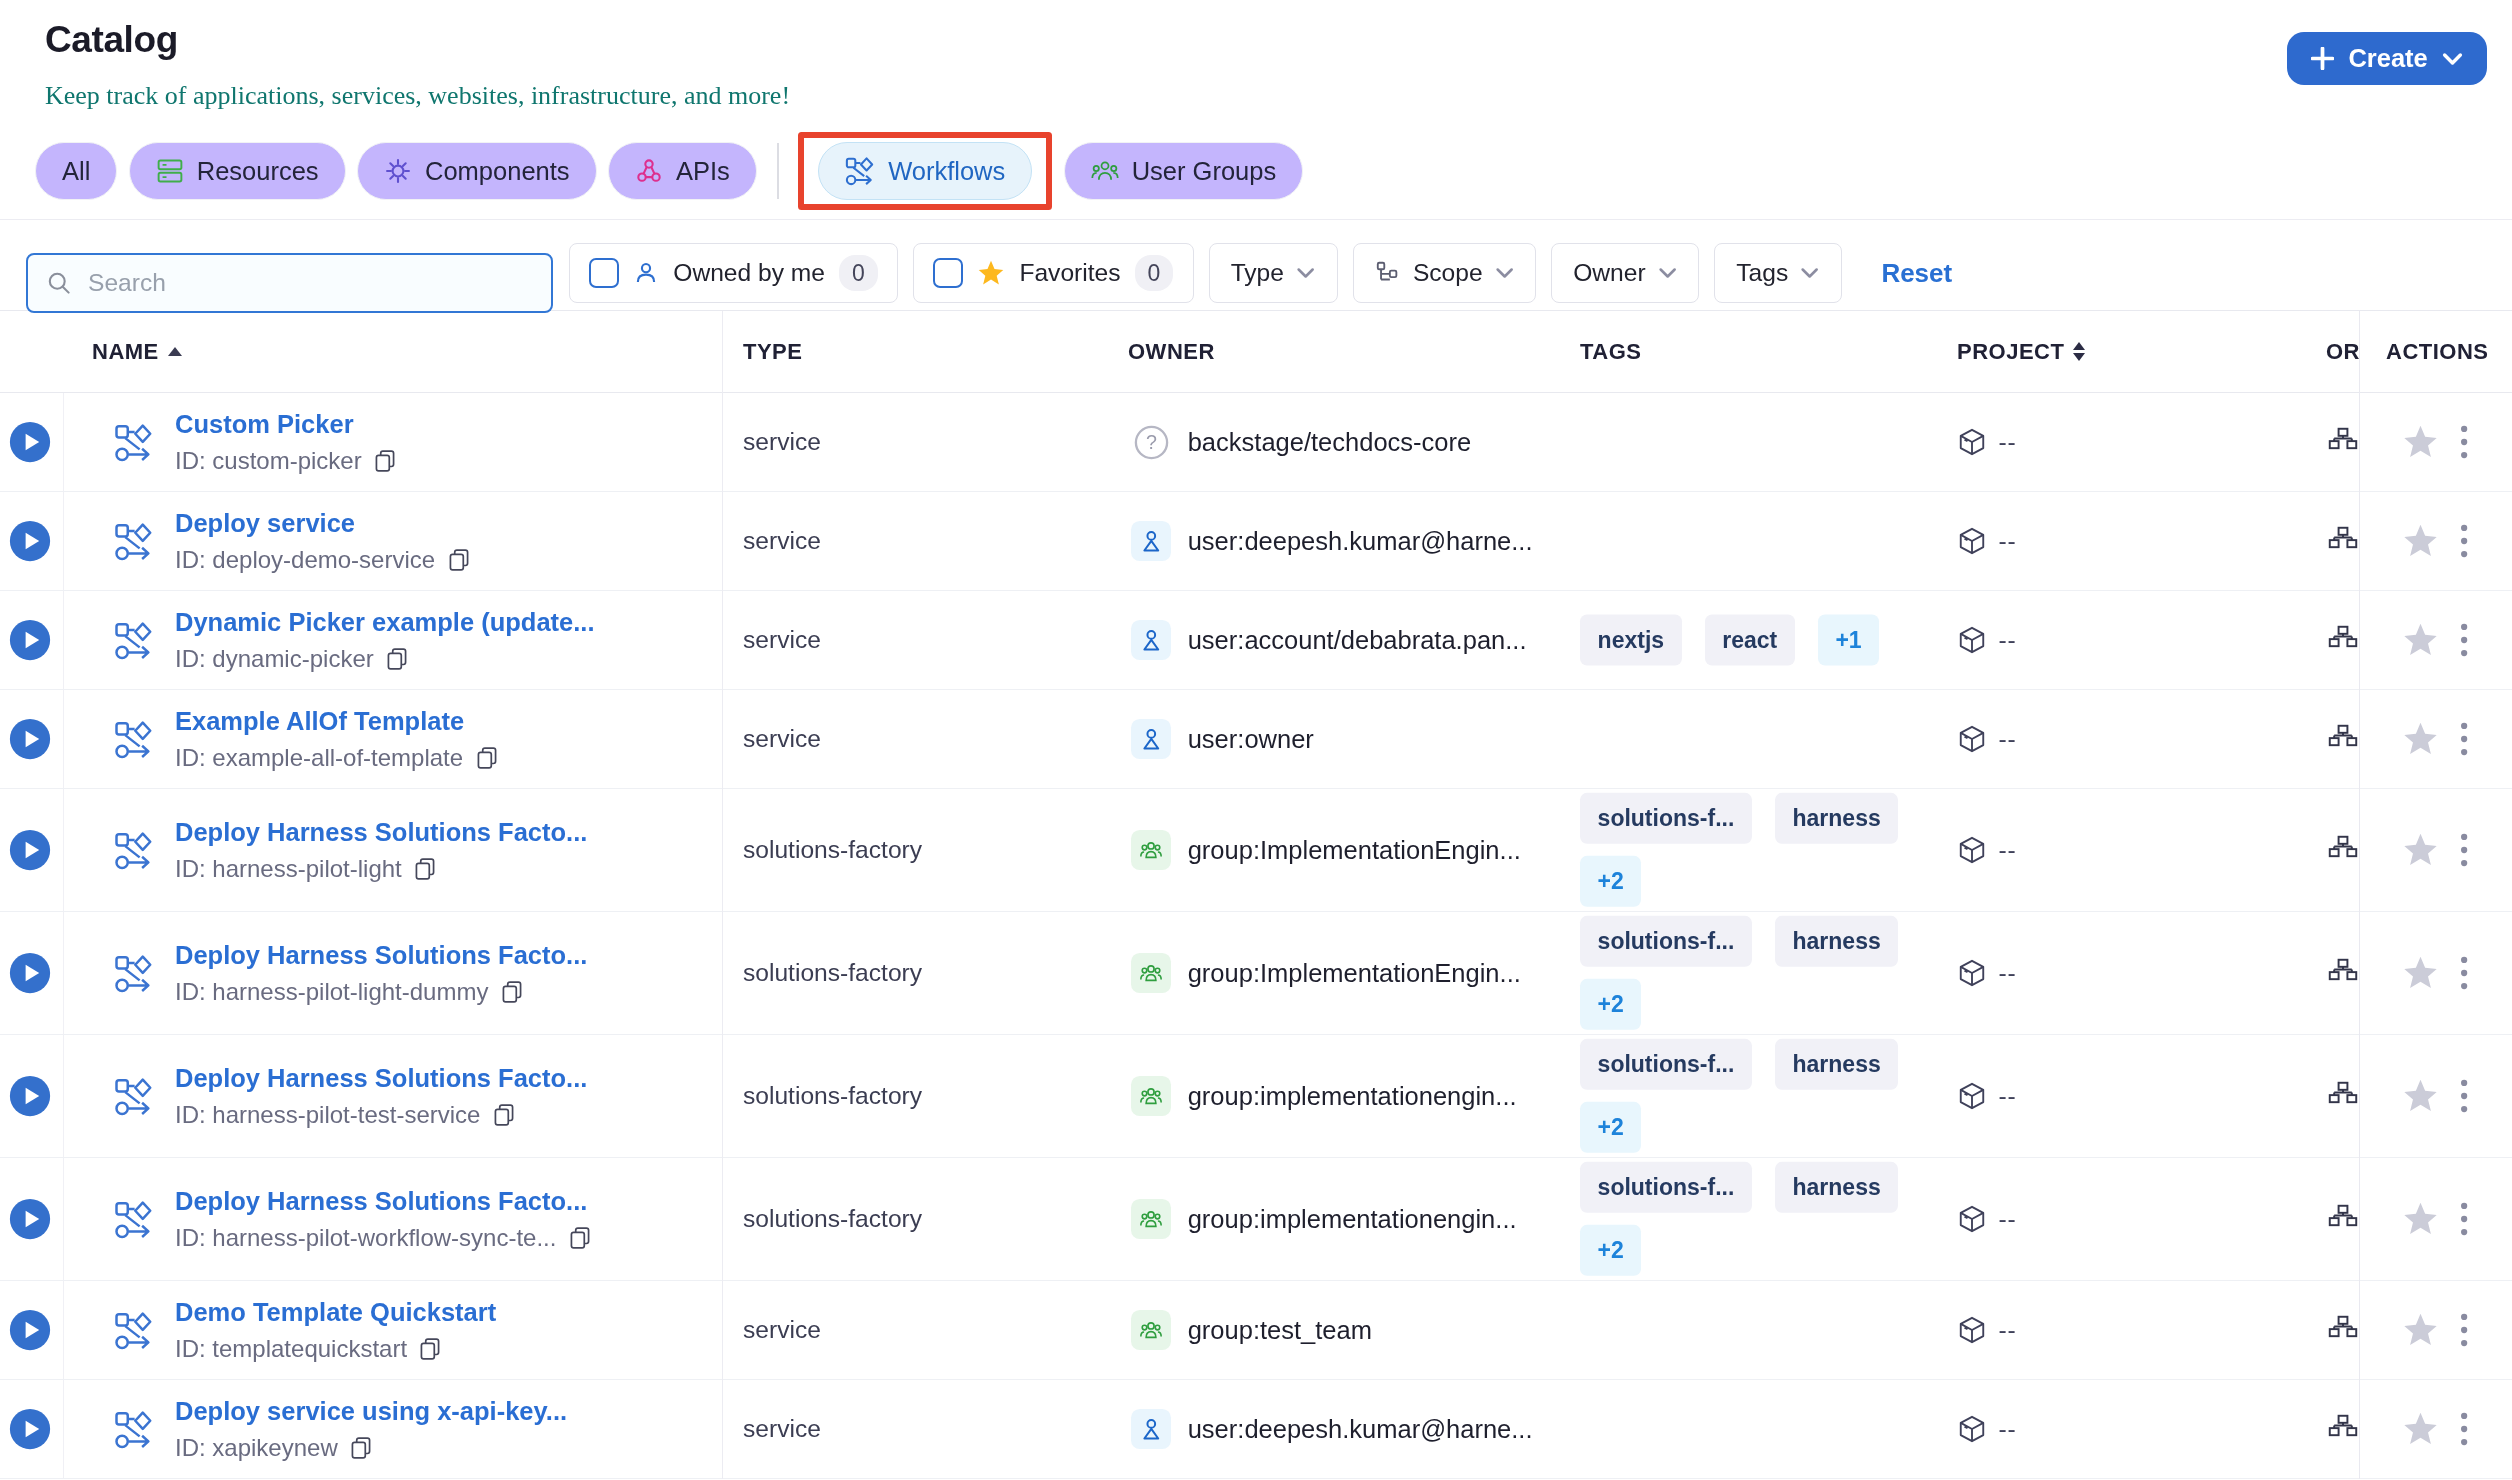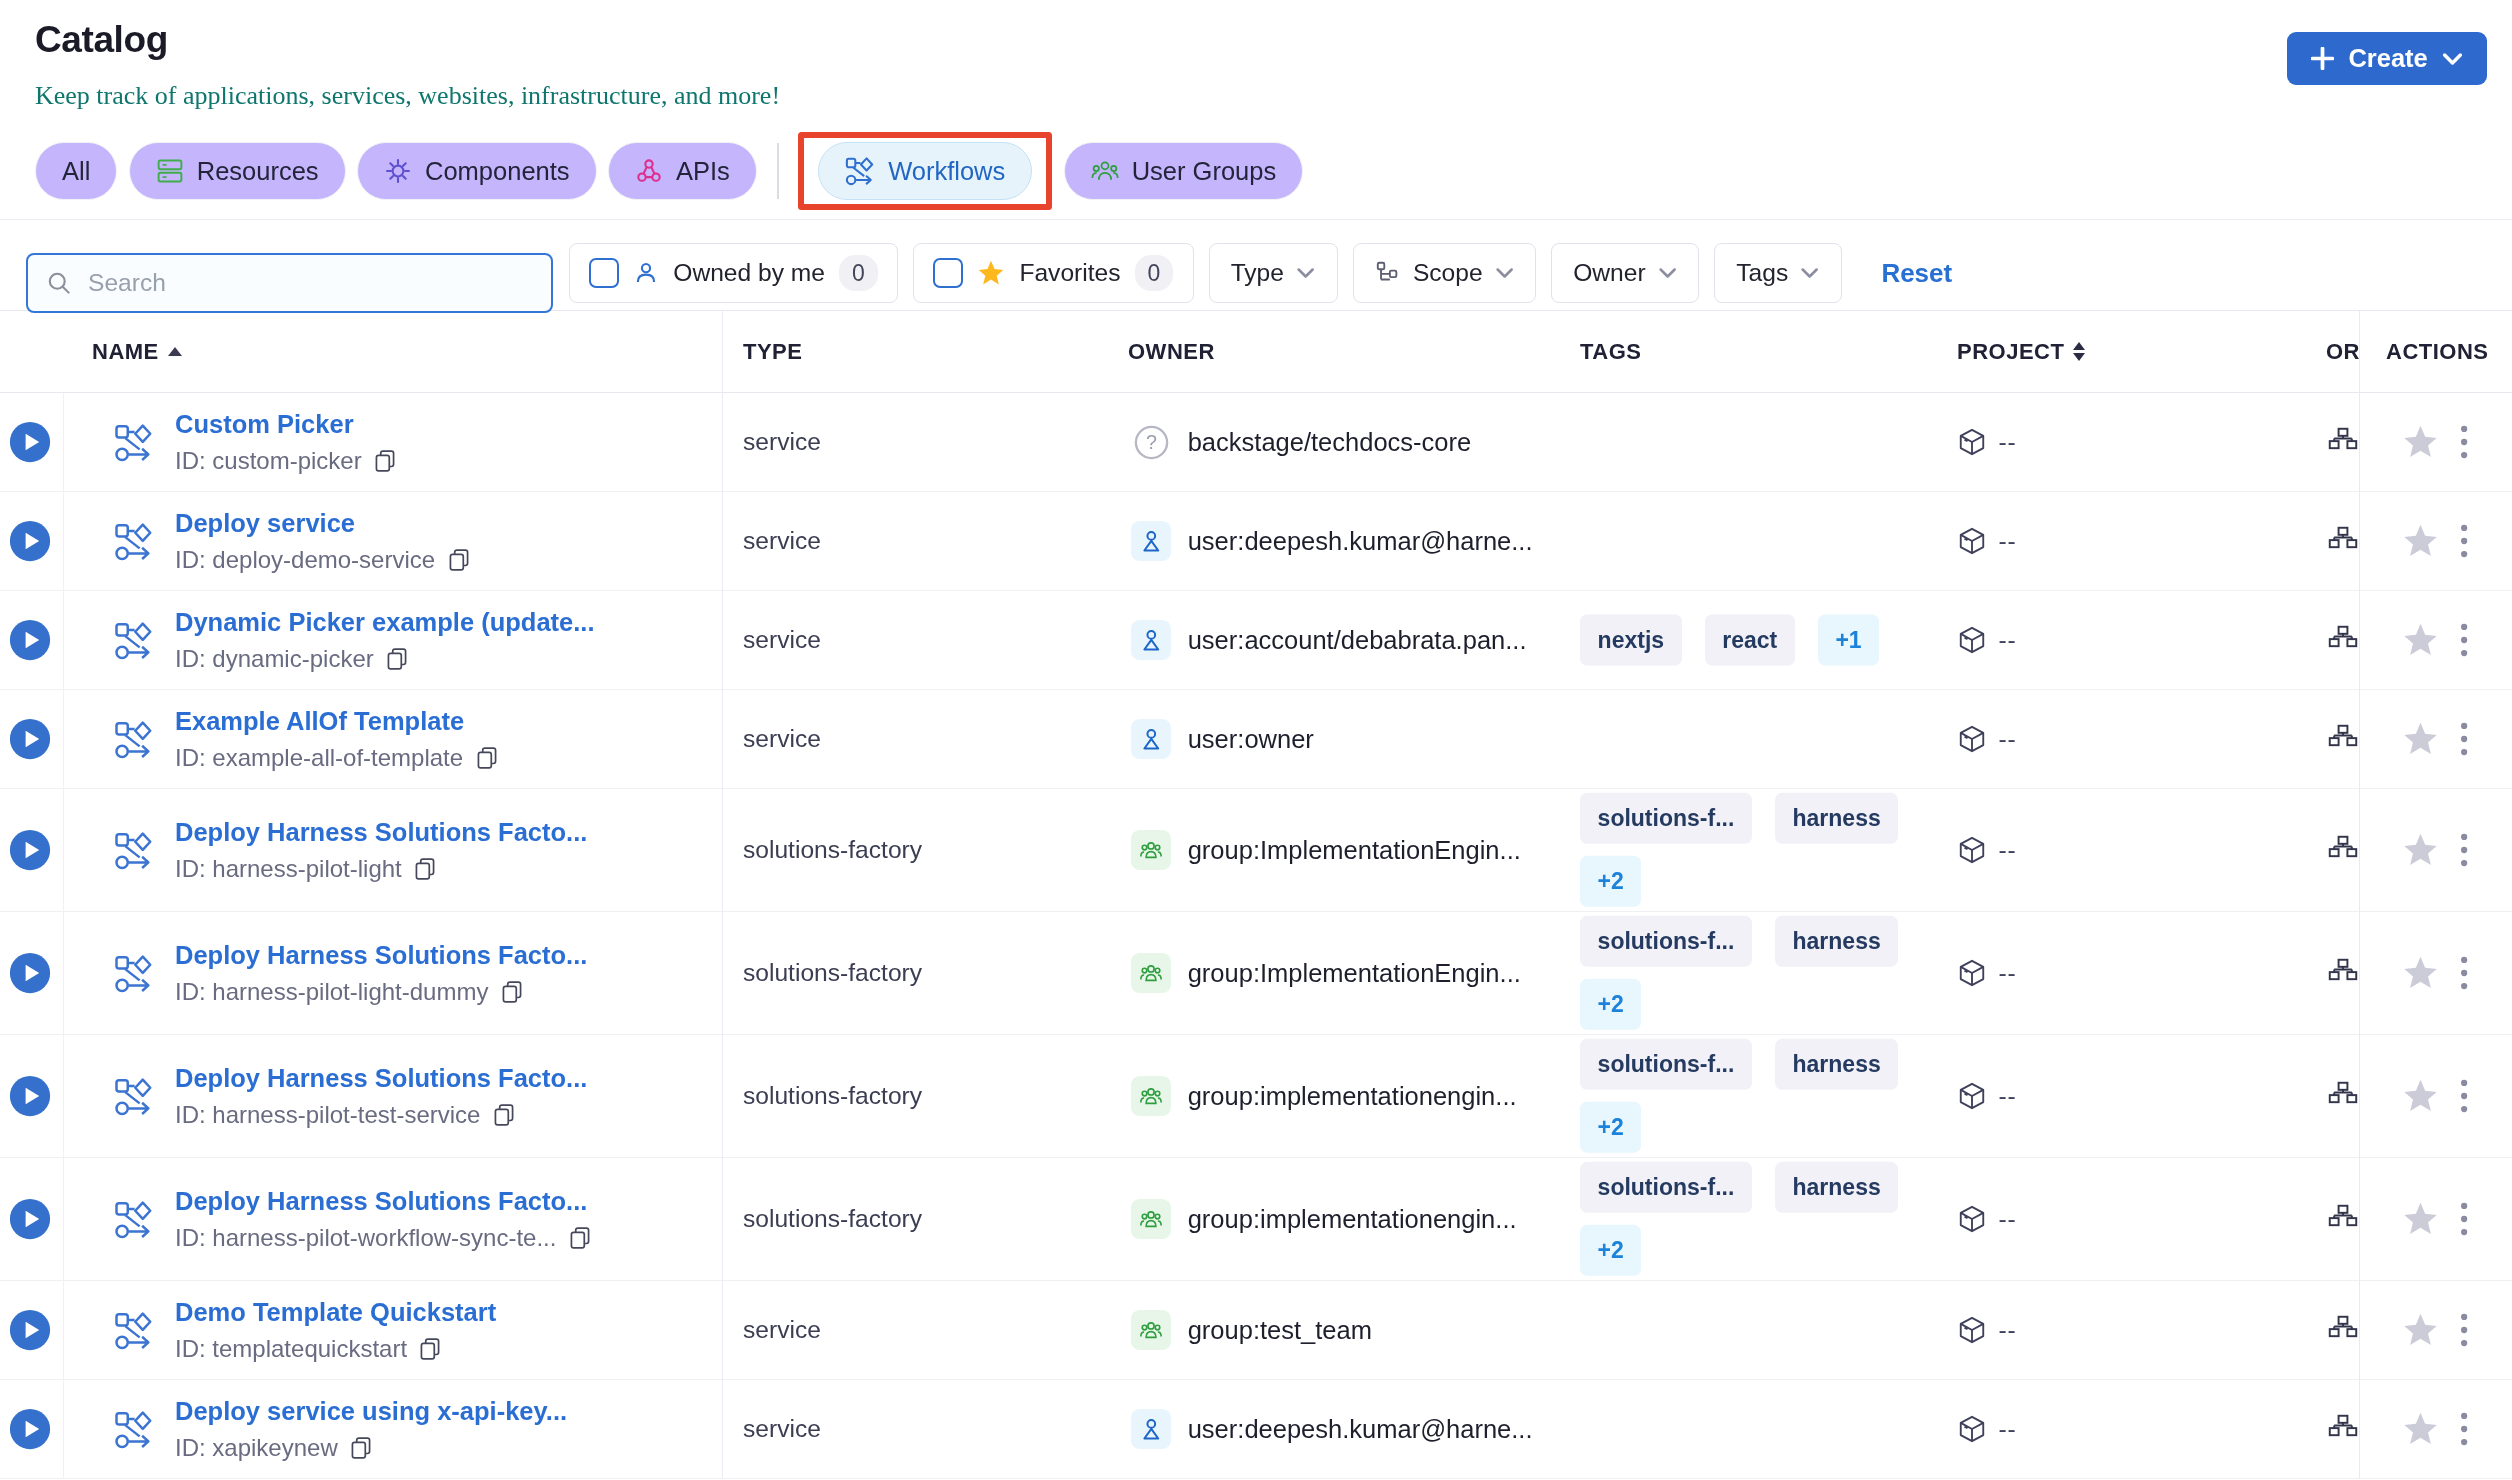--- a/index.html
+++ b/index.html
@@ -1,24 +1,24 @@
 <!DOCTYPE html>
 <html style="font-size:14px"><head>
 <meta charset="utf-8">
 <style>
   * { margin:0; padding:0; box-sizing:border-box; }
   html,body { width:2512px; height:1481px; overflow:hidden; background:#fff;
     font-family:"Liberation Sans","DejaVu Sans",sans-serif; color:#1c1c28; }
 
   
-  .page-header { position:relative; padding:19.3px 0 0 35px; height:123px; }
+  .page-header { position:relative; padding:19.3px 0 0 35px; height:123px;margin-left:10px; }
   .page-title { font-size:37px; font-weight:700; color:#1b1b28; letter-spacing:-0.4px; }
   .page-subtitle { margin-top:19.3px; font-size:26px; color:#0f766e;font-family:Liberation Serif, serif; }
   .create-btn { position:absolute; right:24.6px; top:32px; height:53px; display:flex; align-items:center; gap:14px;
-    background:#2e6ace; color:#fff; border:none; border-radius:9px; padding:0 24.6px;
+    background:#2e6ace; color:#fff; border:none; border-radius:17px; padding:0 24.6px;
     font-size:25.5px; font-weight:700; cursor:pointer; font-family:inherit; }
 
   
   .tabbar { display:flex; align-items:center; padding-left:35px; height:97px; border-bottom:1.8px solid #ececf2; }
   .tab { display:flex; align-items:center; gap:13px; height:58px; padding:0 26px; border-radius:29px;
     background:#c4b5fd; border:1.8px solid #f1f2f5; font-size:25.5px; color:#23243a; cursor:pointer; margin-right:11.4px; }
   .tab .ticon { display:flex; }
   .tab-divider { width:1.8px; height:56px; background:#dcdde3; margin:0 19.3px 0 8.8px; }
   .annotation-wrap { border:6.1px solid #e8432d; border-radius:3.5px; padding:4px 14px; margin-right:11.4px; display:flex; }
   .tab.active { background:#e7f3fb; border:1.8px solid #c3e2f5; color:#2066c2; margin-right:0; }

